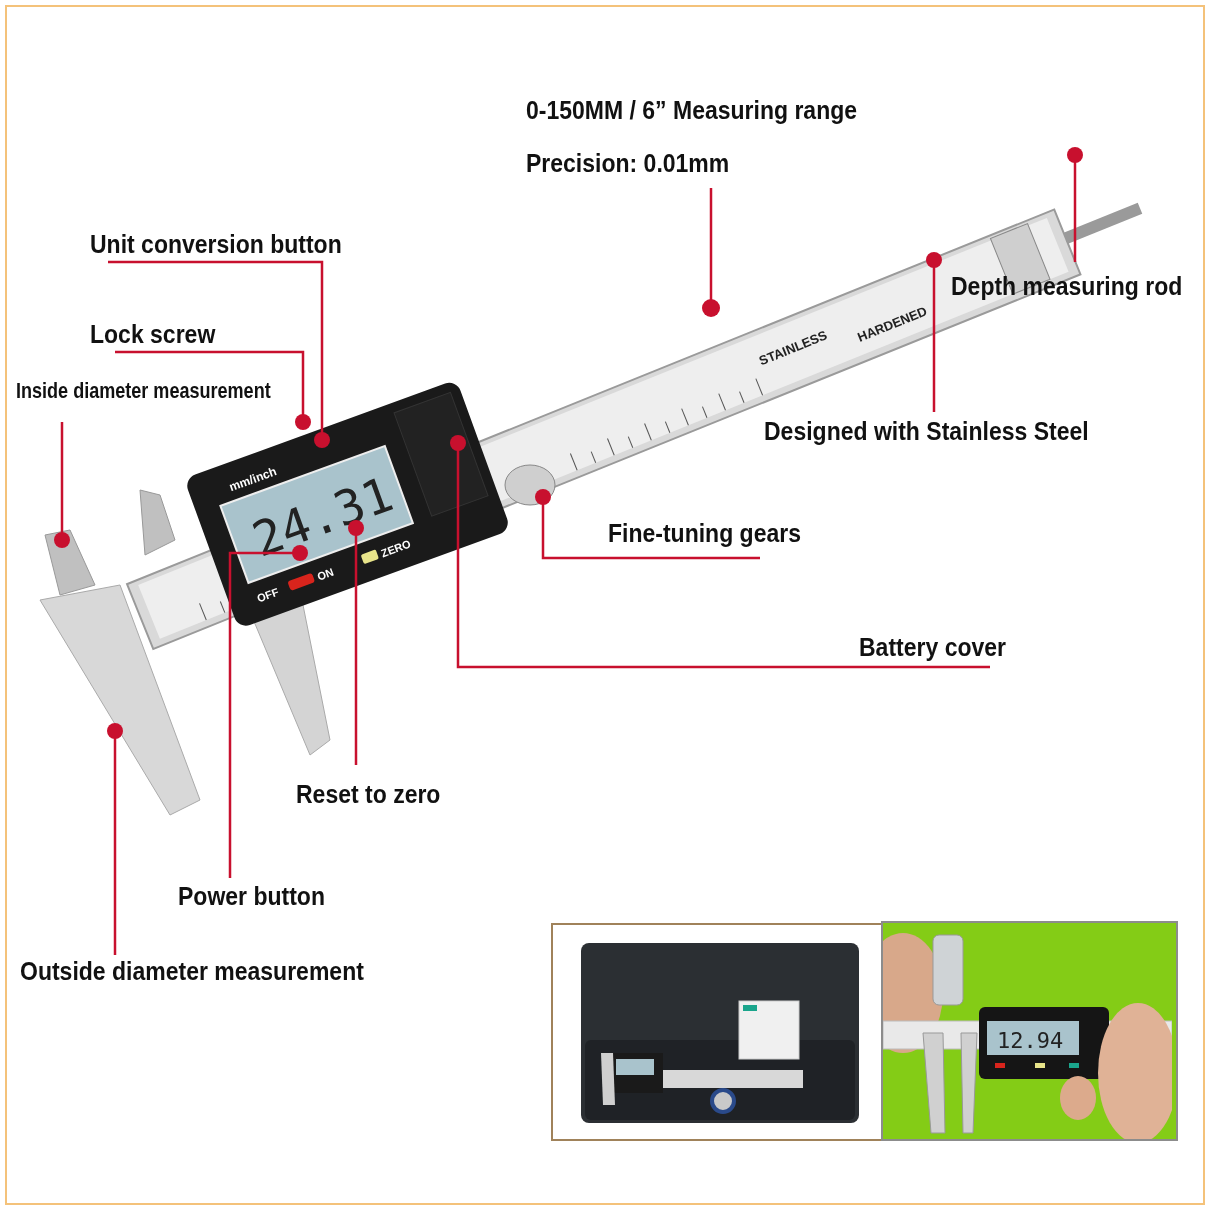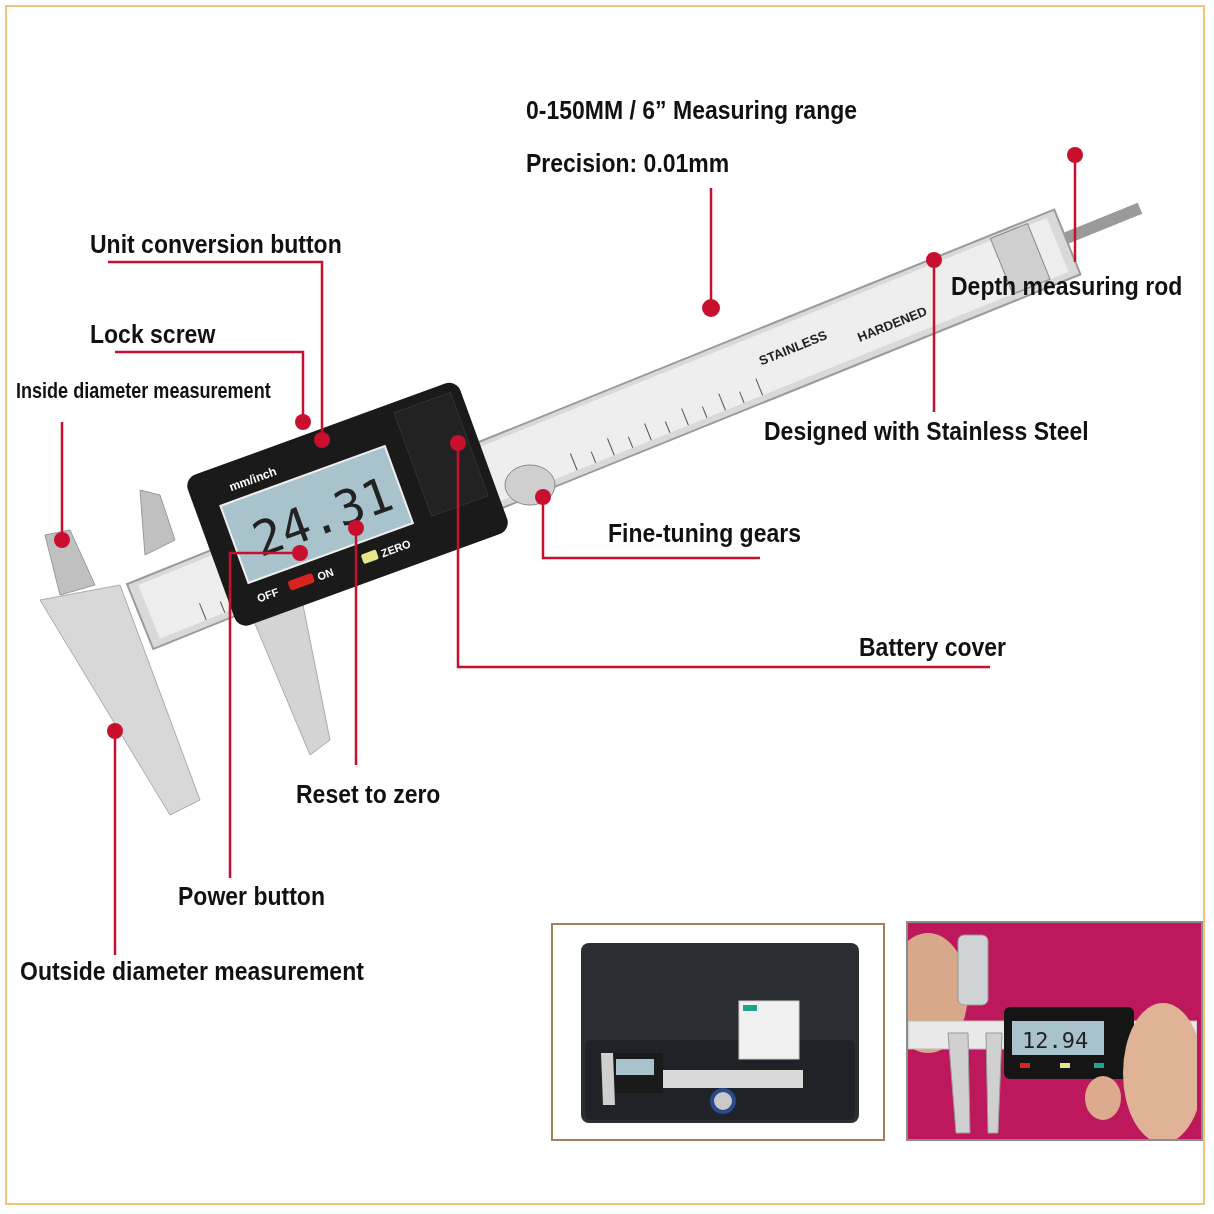--- a/index.html
+++ b/index.html
@@ -116,21 +116,21 @@
     <rect x="186" y="76" width="60" height="58" fill="#f0f0f0" stroke="#ccc"></rect>
     <rect x="190" y="80" width="14" height="6" fill="#1aa58c"></rect>
     <rect x="70" y="145" width="180" height="18" fill="#d8d8d8"></rect>
     <rect x="58" y="128" width="52" height="40" fill="#1a1a1a"></rect>
     <rect x="63" y="134" width="38" height="16" fill="#a9c3cc"></rect>
     <polygon points="48,128 60,128 62,180 50,180" fill="#cfcfcf"></polygon>
     <circle cx="170" cy="176" r="11" fill="#c9c9c9" stroke="#2a4a8a" stroke-width="4"></circle>
   </svg>
 </div>
 
-<div class="photo" style="left:906px; top:921px; width:297px; height:220px; border:2px solid #8c8c8c; background:#be185d;">
+<div class="photo" style="left:881px; top:921px; width:297px; height:220px; border:2px solid #8c8c8c; background:#84cc16;">
   <svg width="289" height="216" viewBox="0 0 289 216">
     <ellipse cx="20" cy="70" rx="40" ry="60" fill="#d8a88a"></ellipse>
     <rect x="50" y="12" width="30" height="70" rx="6" fill="#cfd3d6" stroke="#999"></rect>
     <rect x="0" y="98" width="289" height="28" fill="#e9e9e9" stroke="#bbb"></rect>
     <polygon points="40,110 60,110 62,210 48,210" fill="#d0d0d0" stroke="#999"></polygon>
     <polygon points="78,110 94,110 90,210 80,210" fill="#d0d0d0" stroke="#999"></polygon>
     <rect x="96" y="84" width="130" height="72" rx="6" fill="#151515"></rect>
     <rect x="104" y="98" width="92" height="34" fill="#a9c3cc"></rect>
     <text x="114" y="125" font-family="DejaVu Sans Mono, monospace" font-size="22" fill="#222">12.94</text>
     <rect x="112" y="140" width="10" height="5" fill="#d8241c"></rect>

